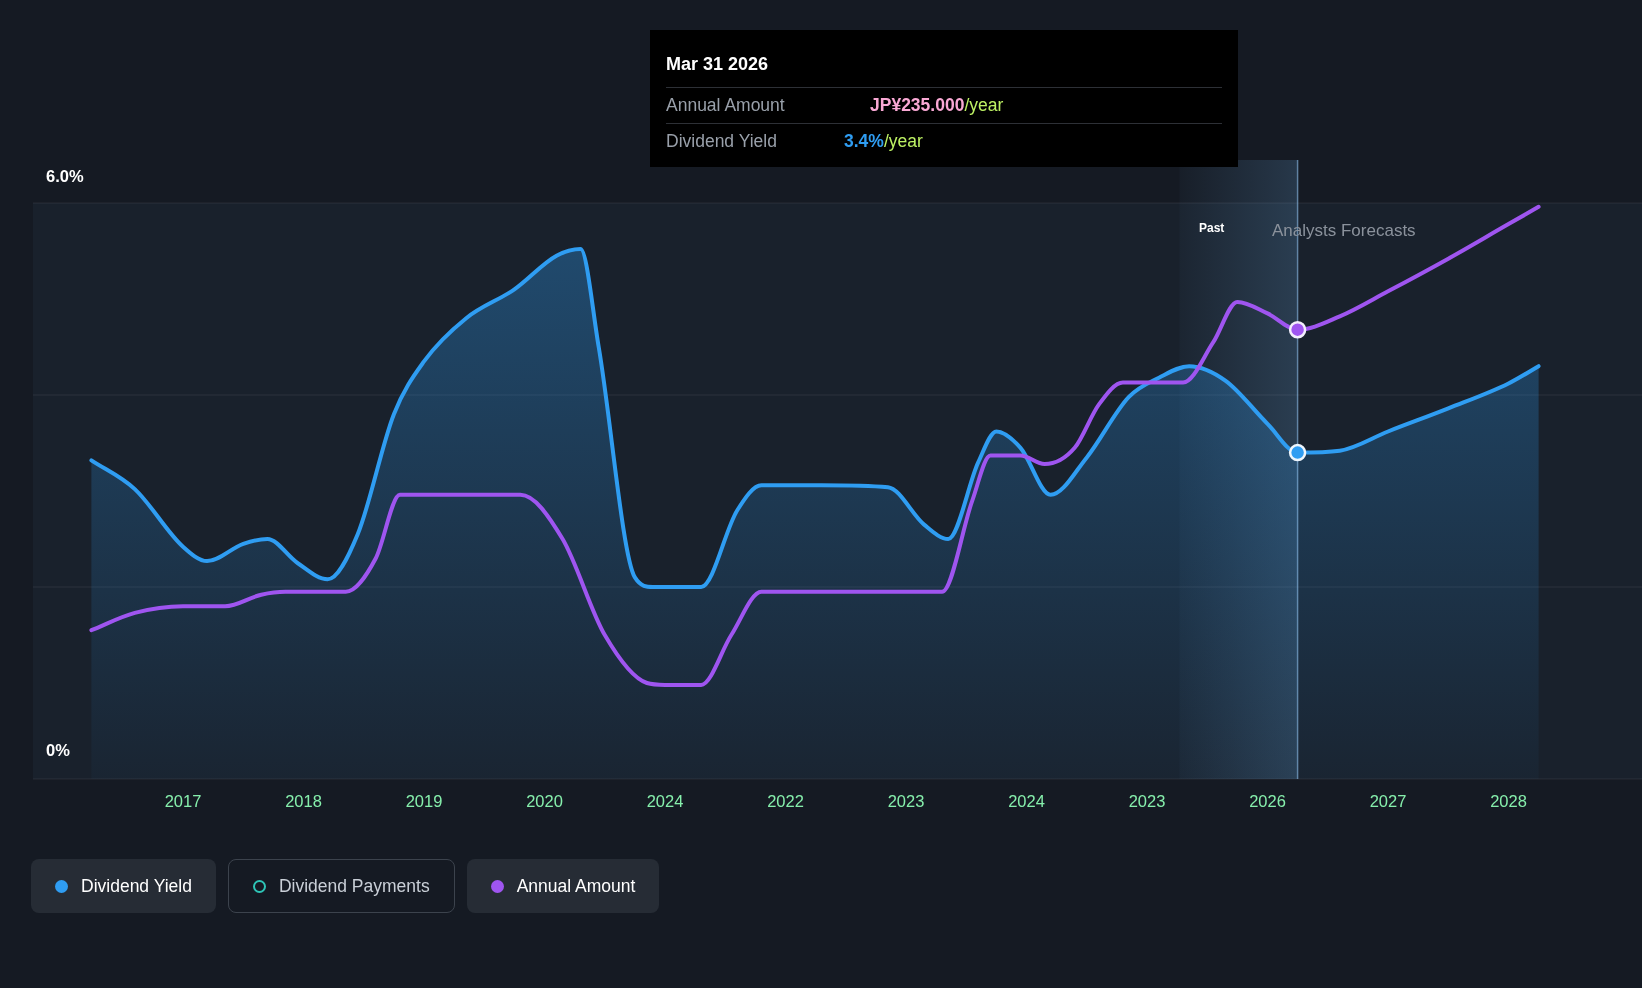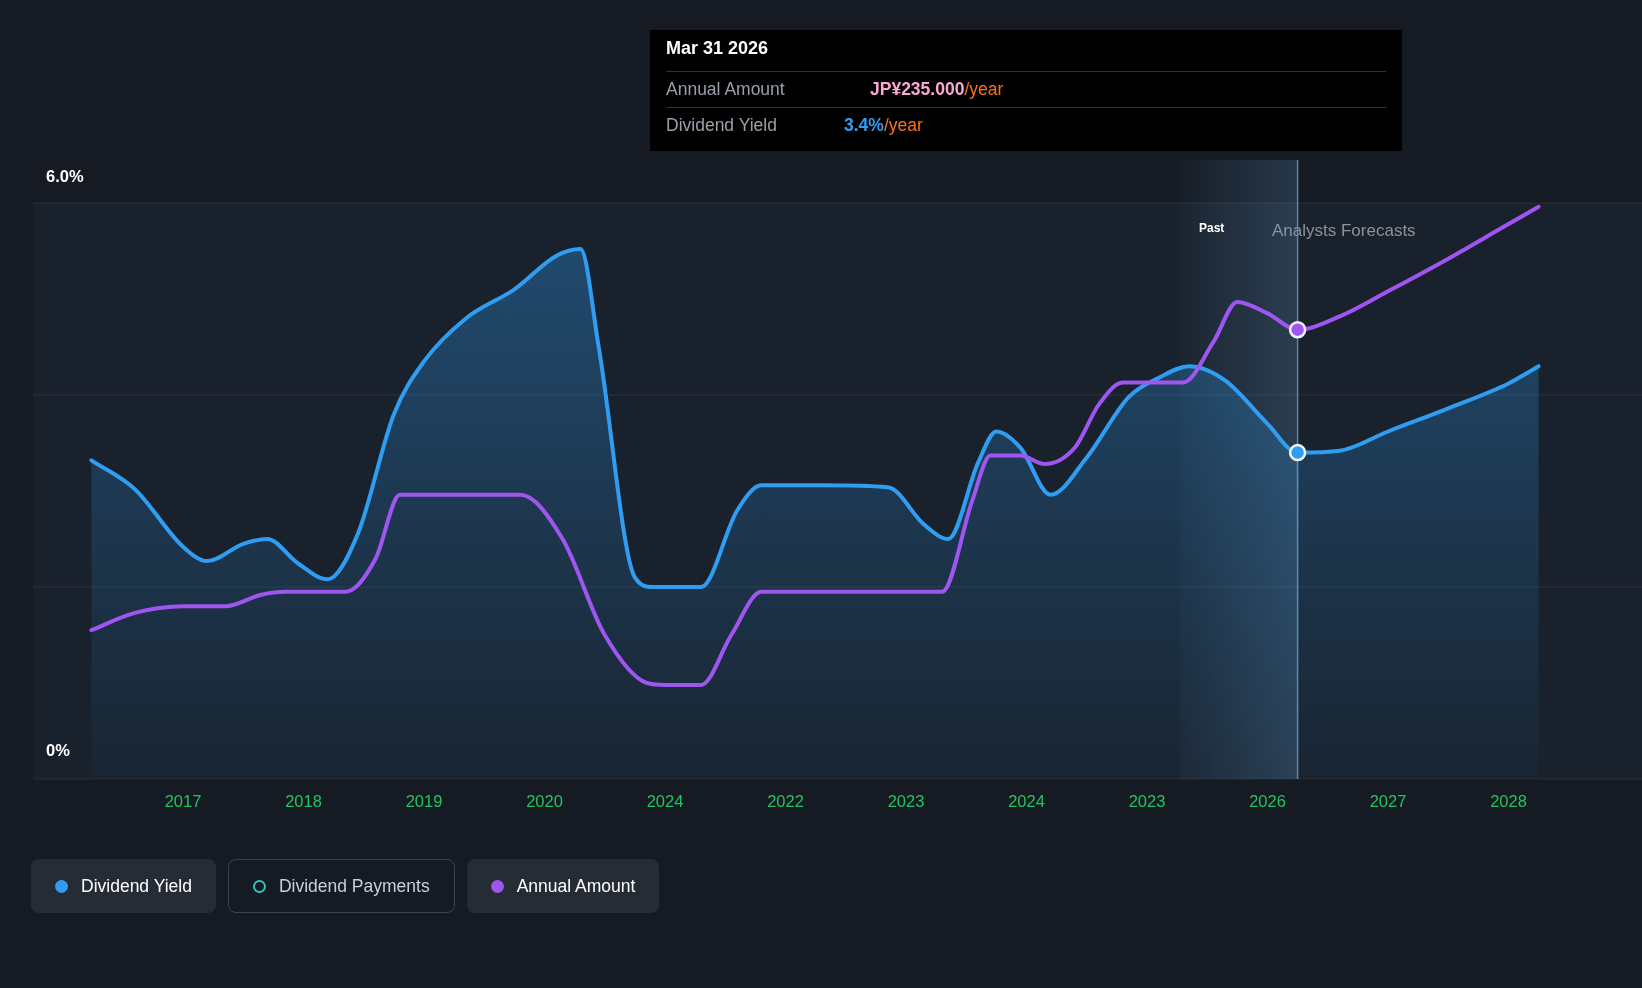--- a/index.html
+++ b/index.html
@@ -8,40 +8,40 @@
     background:#151a23;
     font-family:"Liberation Sans", sans-serif;
     position:relative;
     overflow:hidden;
   }
   .chart-wrap { position:absolute; left:0; top:0; width:1642px; height:830px; }
   #chart-svg { position:absolute; left:0; top:0; }
 
   
   .tooltip {
-    position:absolute; left:650px; top:30px; width:752px;
-    background:#000; padding:4px 16px 8px 16px; z-index:6;
+    position:absolute; left:650px; top:30px; width:588px;
+    background:#000; padding:20px 16px 8px 16px; z-index:6;
   }
   .tt-title { color:#fff; font-size:18px; font-weight:700; padding:4px 0 12px 0; }
   .tt-row {
     display:flex; align-items:center;
     border-top:1px solid #2d3036;
     padding:7px 0; font-size:17.5px;
   }
   .tt-label { color:#99a0aa; width:178px; }
   .tt-value { font-weight:700; }
-  .tt-suffix { color:#f97316; font-weight:400; }
+  .tt-suffix { color:#bef264; font-weight:400; }
 
   
   .y-label { position:absolute; color:#fff; font-weight:700; font-size:16.5px; z-index:4; }
   .y-top   { left:46px; top:167px; }
   .y-bottom{ left:46px; top:741px; }
   .x-label {
     position:absolute; top:792px; transform:translateX(-50%);
-    color:#22c55e; font-size:16.5px; z-index:4;
+    color:#86efac; font-size:16.5px; z-index:4;
   }
 
   
   .past-label {
     position:absolute; top:221px; left:1199px;
     color:#fff; font-weight:700; font-size:12px; z-index:4;
   }
   .forecast-label {
     position:absolute; top:221px; left:1272px;
     color:#8b929c; font-size:17px; z-index:4;

